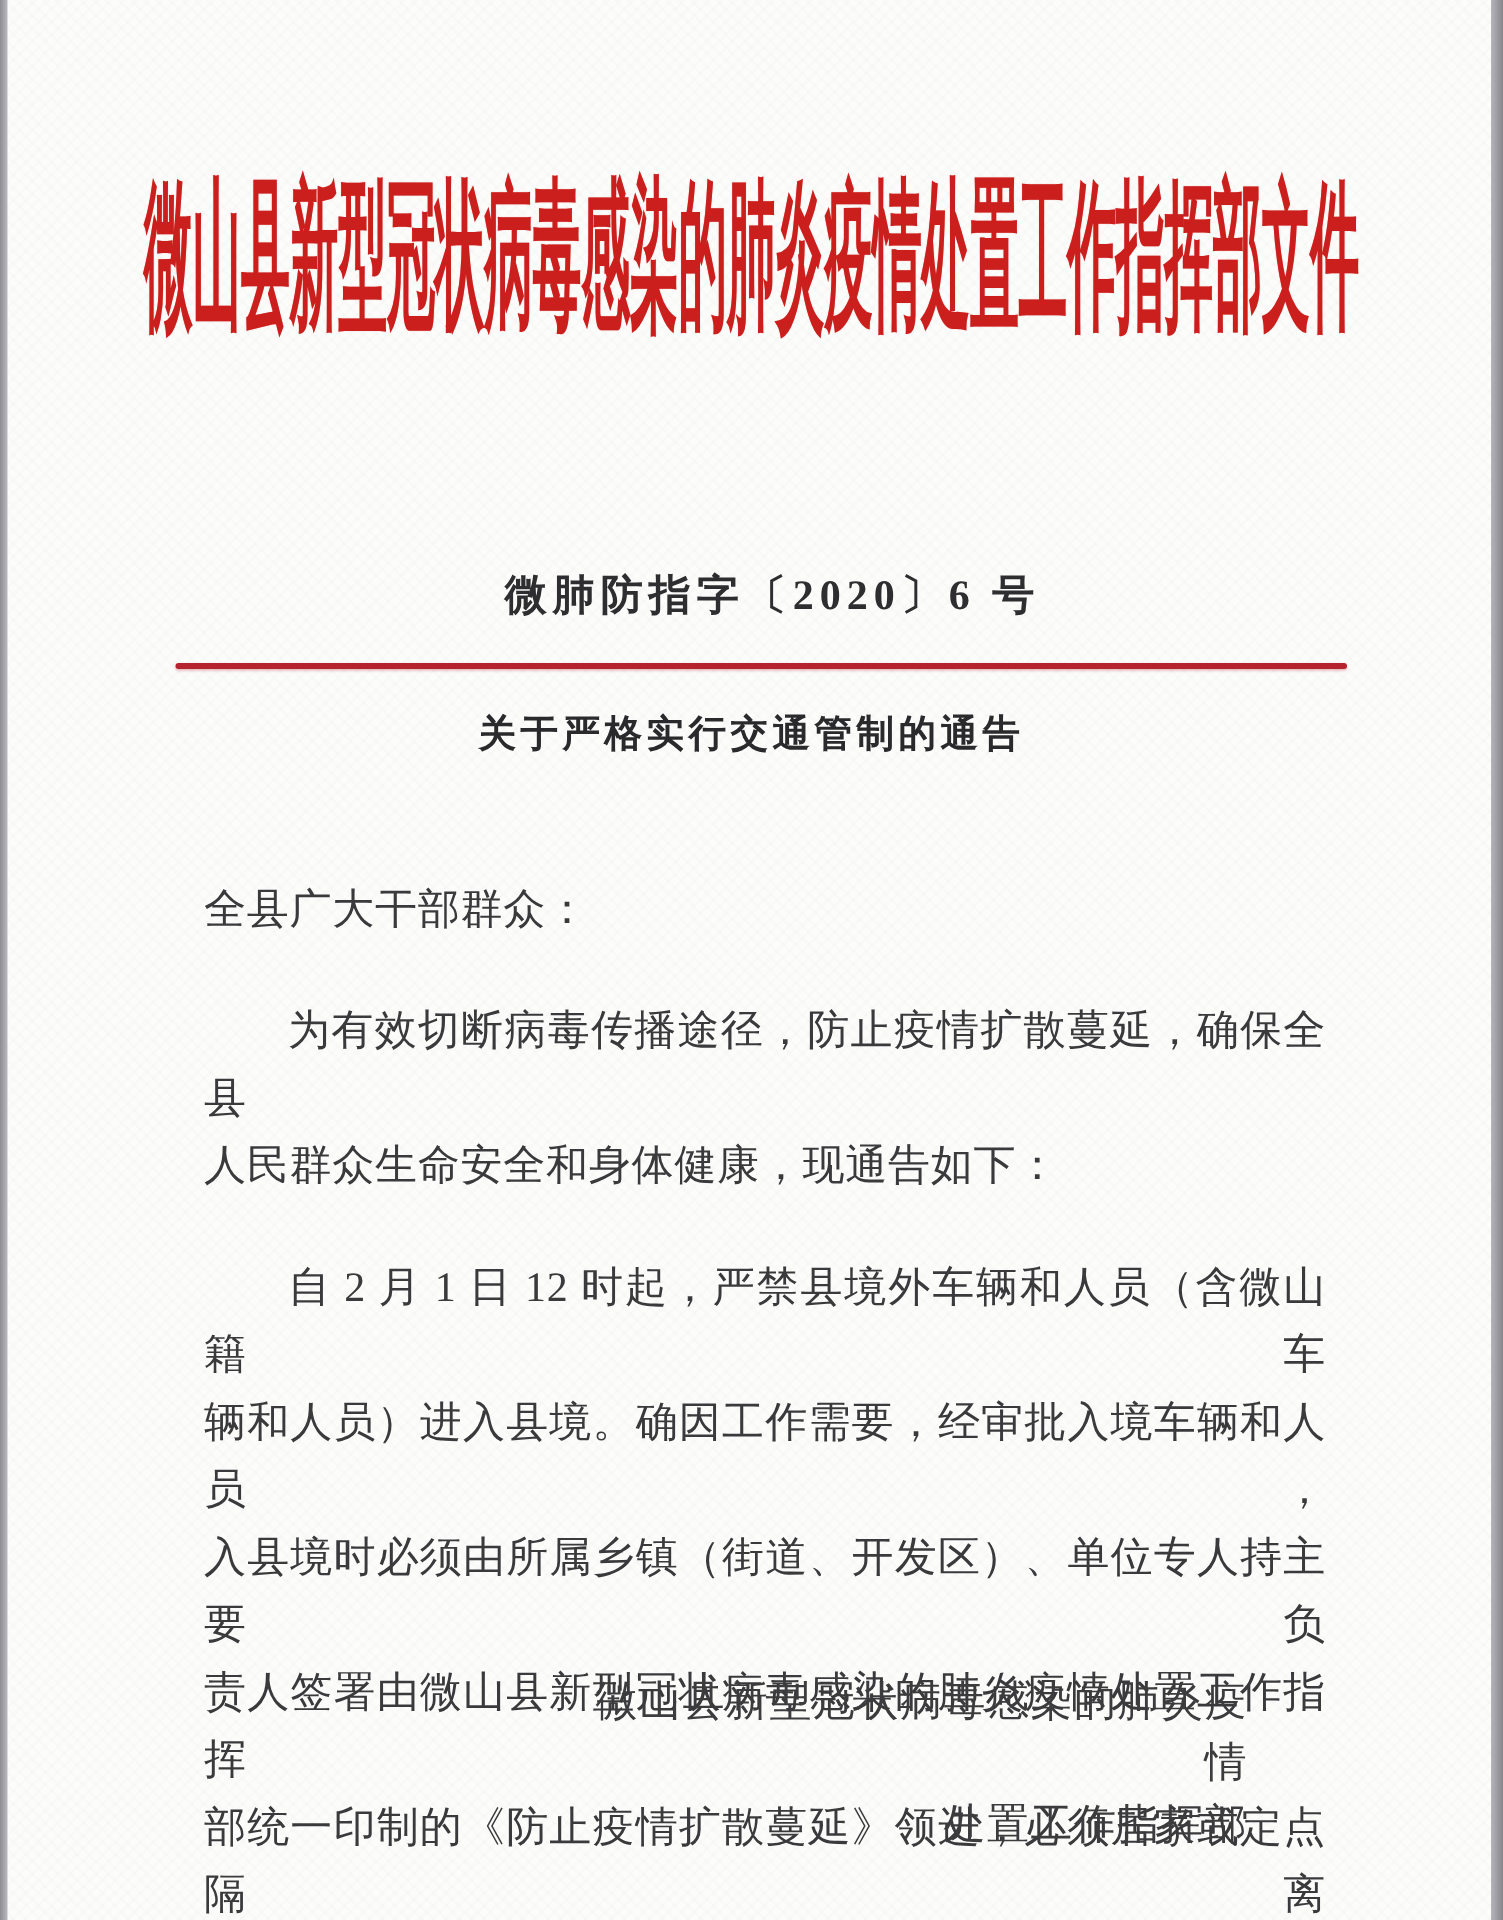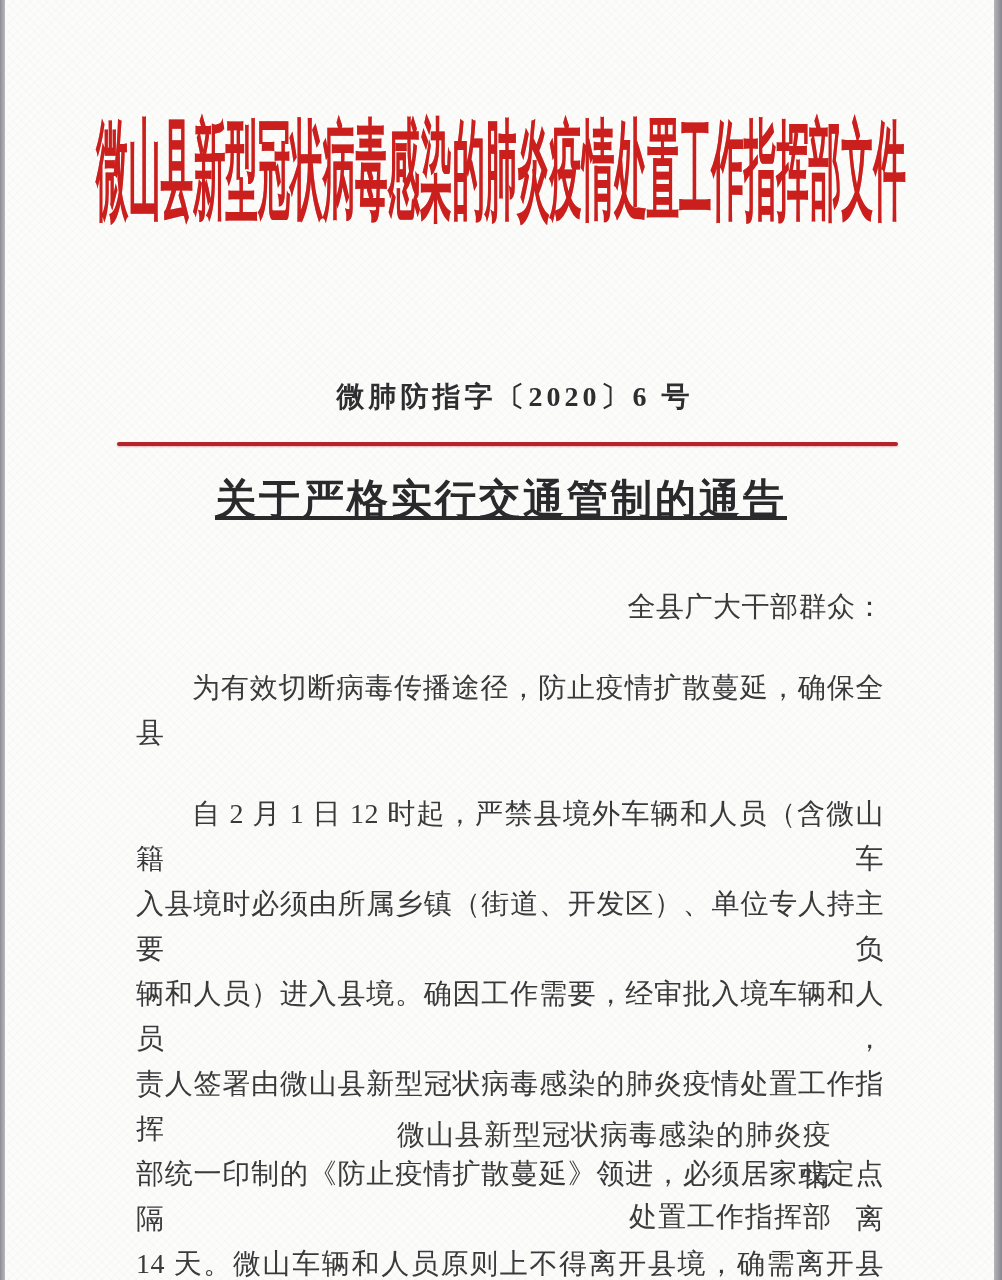--- a/index.html
+++ b/index.html
@@ -65,37 +65,36 @@
     height: 4px;
     border-radius: 2px;
     box-shadow: 0 1px 2px rgba(180,35,45,0.35);
   }
   .notice-title {
     position: absolute;
     top: 472px;
     left: 0;
     width: 100%;
     text-align: center;
-    font-size: 41px;
+    font-size: 25px;
     font-weight: bold;
     letter-spacing: 3px;
     color: #2a2a2c;
-    text-decoration: underline;
   }
   .body-block {
     position: absolute;
     top: 584px;
     left: 136px;
     width: 748px;
     font-size: 28px;
     line-height: 45px;
     letter-spacing: 0.5px;
     color: #3a3a3c;
   }
-  .line { min-height: 45px; white-space: nowrap; text-align: right; }
+  .line { min-height: 45px; white-space: nowrap; }
   .line.indent { text-indent: 2em; margin-top: 36px; }
   .line.fill {
     white-space: normal;
     text-align: justify;
     text-align-last: justify;
   }
   .signature-block {
     position: absolute;
     top: 1114px;
     left: 372px;
@@ -120,23 +119,24 @@
 
   <div class="doc-number">微肺防指字〔2020〕6 号</div>
 
   <div class="red-rule" style="background: rgb(181, 35, 46);"></div>
 
   <div class="notice-title">关于严格实行交通管制的通告</div>
 
   <div class="body-block">
     <div class="line">全县广大干部群众：</div>
     <div class="line indent fill">为有效切断病毒传播途径，防止疫情扩散蔓延，确保全县</div>
+    <div class="line">人民群众生命安全和身体健康，现通告如下：</div>
     <div class="line indent fill">自 2 月 1 日 12 时起，严禁县境外车辆和人员（含微山籍车</div>
+    <div class="line fill">辆和人员）进入县境。确因工作需要，经审批入境车辆和人员，</div>
     <div class="line fill">入县境时必须由所属乡镇（街道、开发区）、单位专人持主要负</div>
-    <div class="line fill">辆和人员）进入县境。确因工作需要，经审批入境车辆和人员，</div>
     <div class="line fill">责人签署由微山县新型冠状病毒感染的肺炎疫情处置工作指挥</div>
     <div class="line fill">部统一印制的《防止疫情扩散蔓延》领进，必须居家或定点隔离</div>
     <div class="line fill">14 天。微山车辆和人员原则上不得离开县境，确需离开县境的，</div>
 
   </div>
 
   <div class="signature-block">
     <div class="sig-line">微山县新型冠状病毒感染的肺炎疫情</div>
     <div class="sig-line">处置工作指挥部</div>
   </div>

